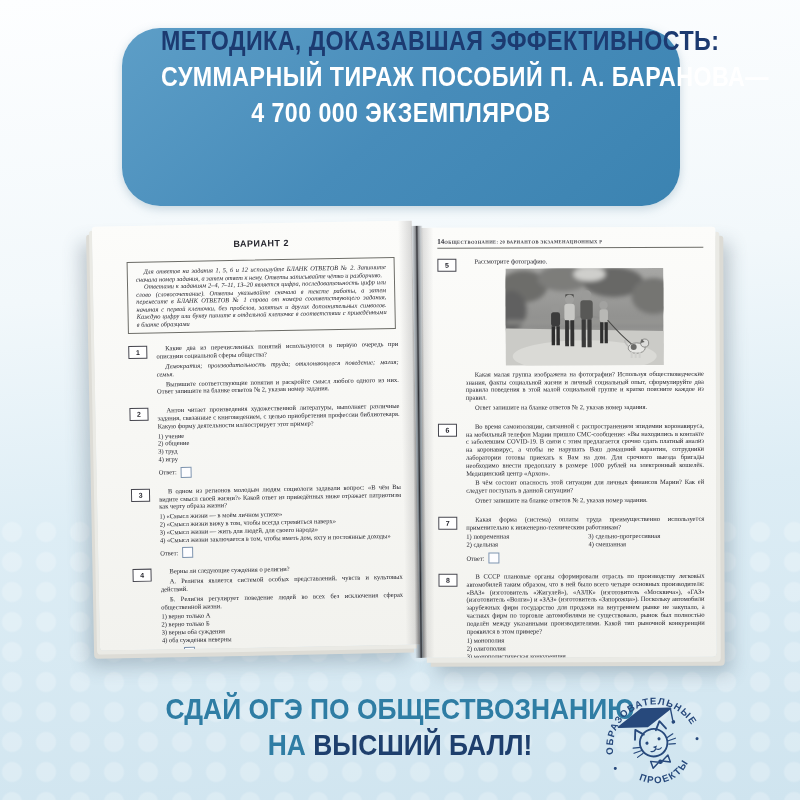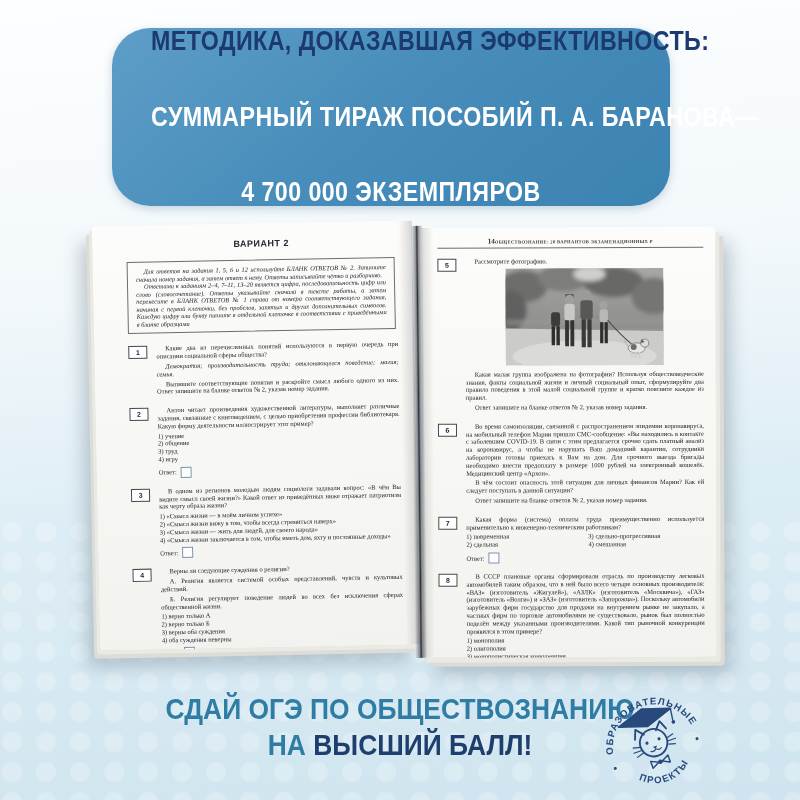--- a/index.html
+++ b/index.html
@@ -10,24 +10,24 @@
   }
   
   .texture{
     position:absolute;left:0;top:520px;width:800px;height:280px;pointer-events:none;
     background:
       radial-gradient(circle at 12px 12px, rgba(255,255,255,.5) 9px, rgba(255,255,255,0) 11px);
     background-size:34px 30px;opacity:.45;
   }
   
   .banner{
-    position:absolute;left:112px;top:28px;width:558px;height:178px;border-radius:38px;
+    position:absolute;left:122px;top:28px;width:558px;height:178px;border-radius:38px;
     background:linear-gradient(140deg,#5d9ec7 0%,#478cba 50%,#3b83b1 100%);
     box-shadow:0 3px 10px rgba(110,145,170,.35);
-    display:flex;flex-direction:column;justify-content:space-between;gap:9px;
+    display:flex;flex-direction:column;justify-content:flex-start;gap:9px;
   }
   .banner .bl{font-weight:bold;text-align:center;white-space:nowrap;transform:scaleX(.86);font-size:27px;line-height:1;letter-spacing:.5px;}
   .banner .l1{color:#1c3a70;}
   .banner .l2,.banner .l3{color:#ffffff;}
   
   .book{position:absolute;left:96px;top:222px;width:624px;height:440px;display:flex;transform:rotate(-.6deg);}
   .page{box-sizing:border-box;background:linear-gradient(180deg,#fcfcfa,#f2f2ee);
     font-family:"Liberation Serif",serif;color:#26262e;overflow:hidden;position:relative;}
   .page-left{
     width:320px;height:424px;padding:12px 16px 10px 34px;transform:rotate(-.5deg);
@@ -56,21 +56,21 @@
     font-family:"Liberation Sans",sans-serif;font-weight:bold;font-size:7px;
     display:flex;align-items:center;justify-content:center;}
   .qbody{flex:1;font-size:6.5px;line-height:1.2;text-align:justify;min-width:0;}
   .qpara{text-indent:9px;margin:0 0 2px;}
   .qpara.it{font-style:italic;}
   .opts{margin:1px 0 2px;}
   .opts .opt{margin:0;}
   .opts.twocol{column-count:2;column-gap:6px;}
   .ans{margin-top:4px;display:flex;align-items:center;gap:4px;}
   .ans-box{width:9px;height:9px;border:1px solid #7d93ad;background:#fdfdff;display:inline-block;}
-  .rp-head{display:flex;justify-content:center;align-items:baseline;
+  .rp-head{display:flex;justify-content:flex-start;align-items:baseline;
     border-bottom:1px solid #6d6d68;padding:0 0 2px;margin:0 0 9px;}
   .rp-num{font-weight:bold;font-size:7px;}
   .rp-title{font-size:4.6px;letter-spacing:.35px;font-weight:bold;color:#3a3a42;}
   .photo{display:block;margin:3px auto 5px;}
   
   .f-line{position:absolute;left:0;width:100%;text-align:center;font-weight:bold;white-space:nowrap;}
   .f1{top:692px;font-size:30px;color:#2f7da4;transform:scaleX(.88);}
   .f2{top:728px;font-size:30px;transform:scaleX(.88);}
   .f2 .na{color:#2f7da4;} .f2 .em{color:#1e3f6d;}
   .logo{position:absolute;left:598px;top:686px;width:110px;height:110px;transform:rotate(-20deg);}

